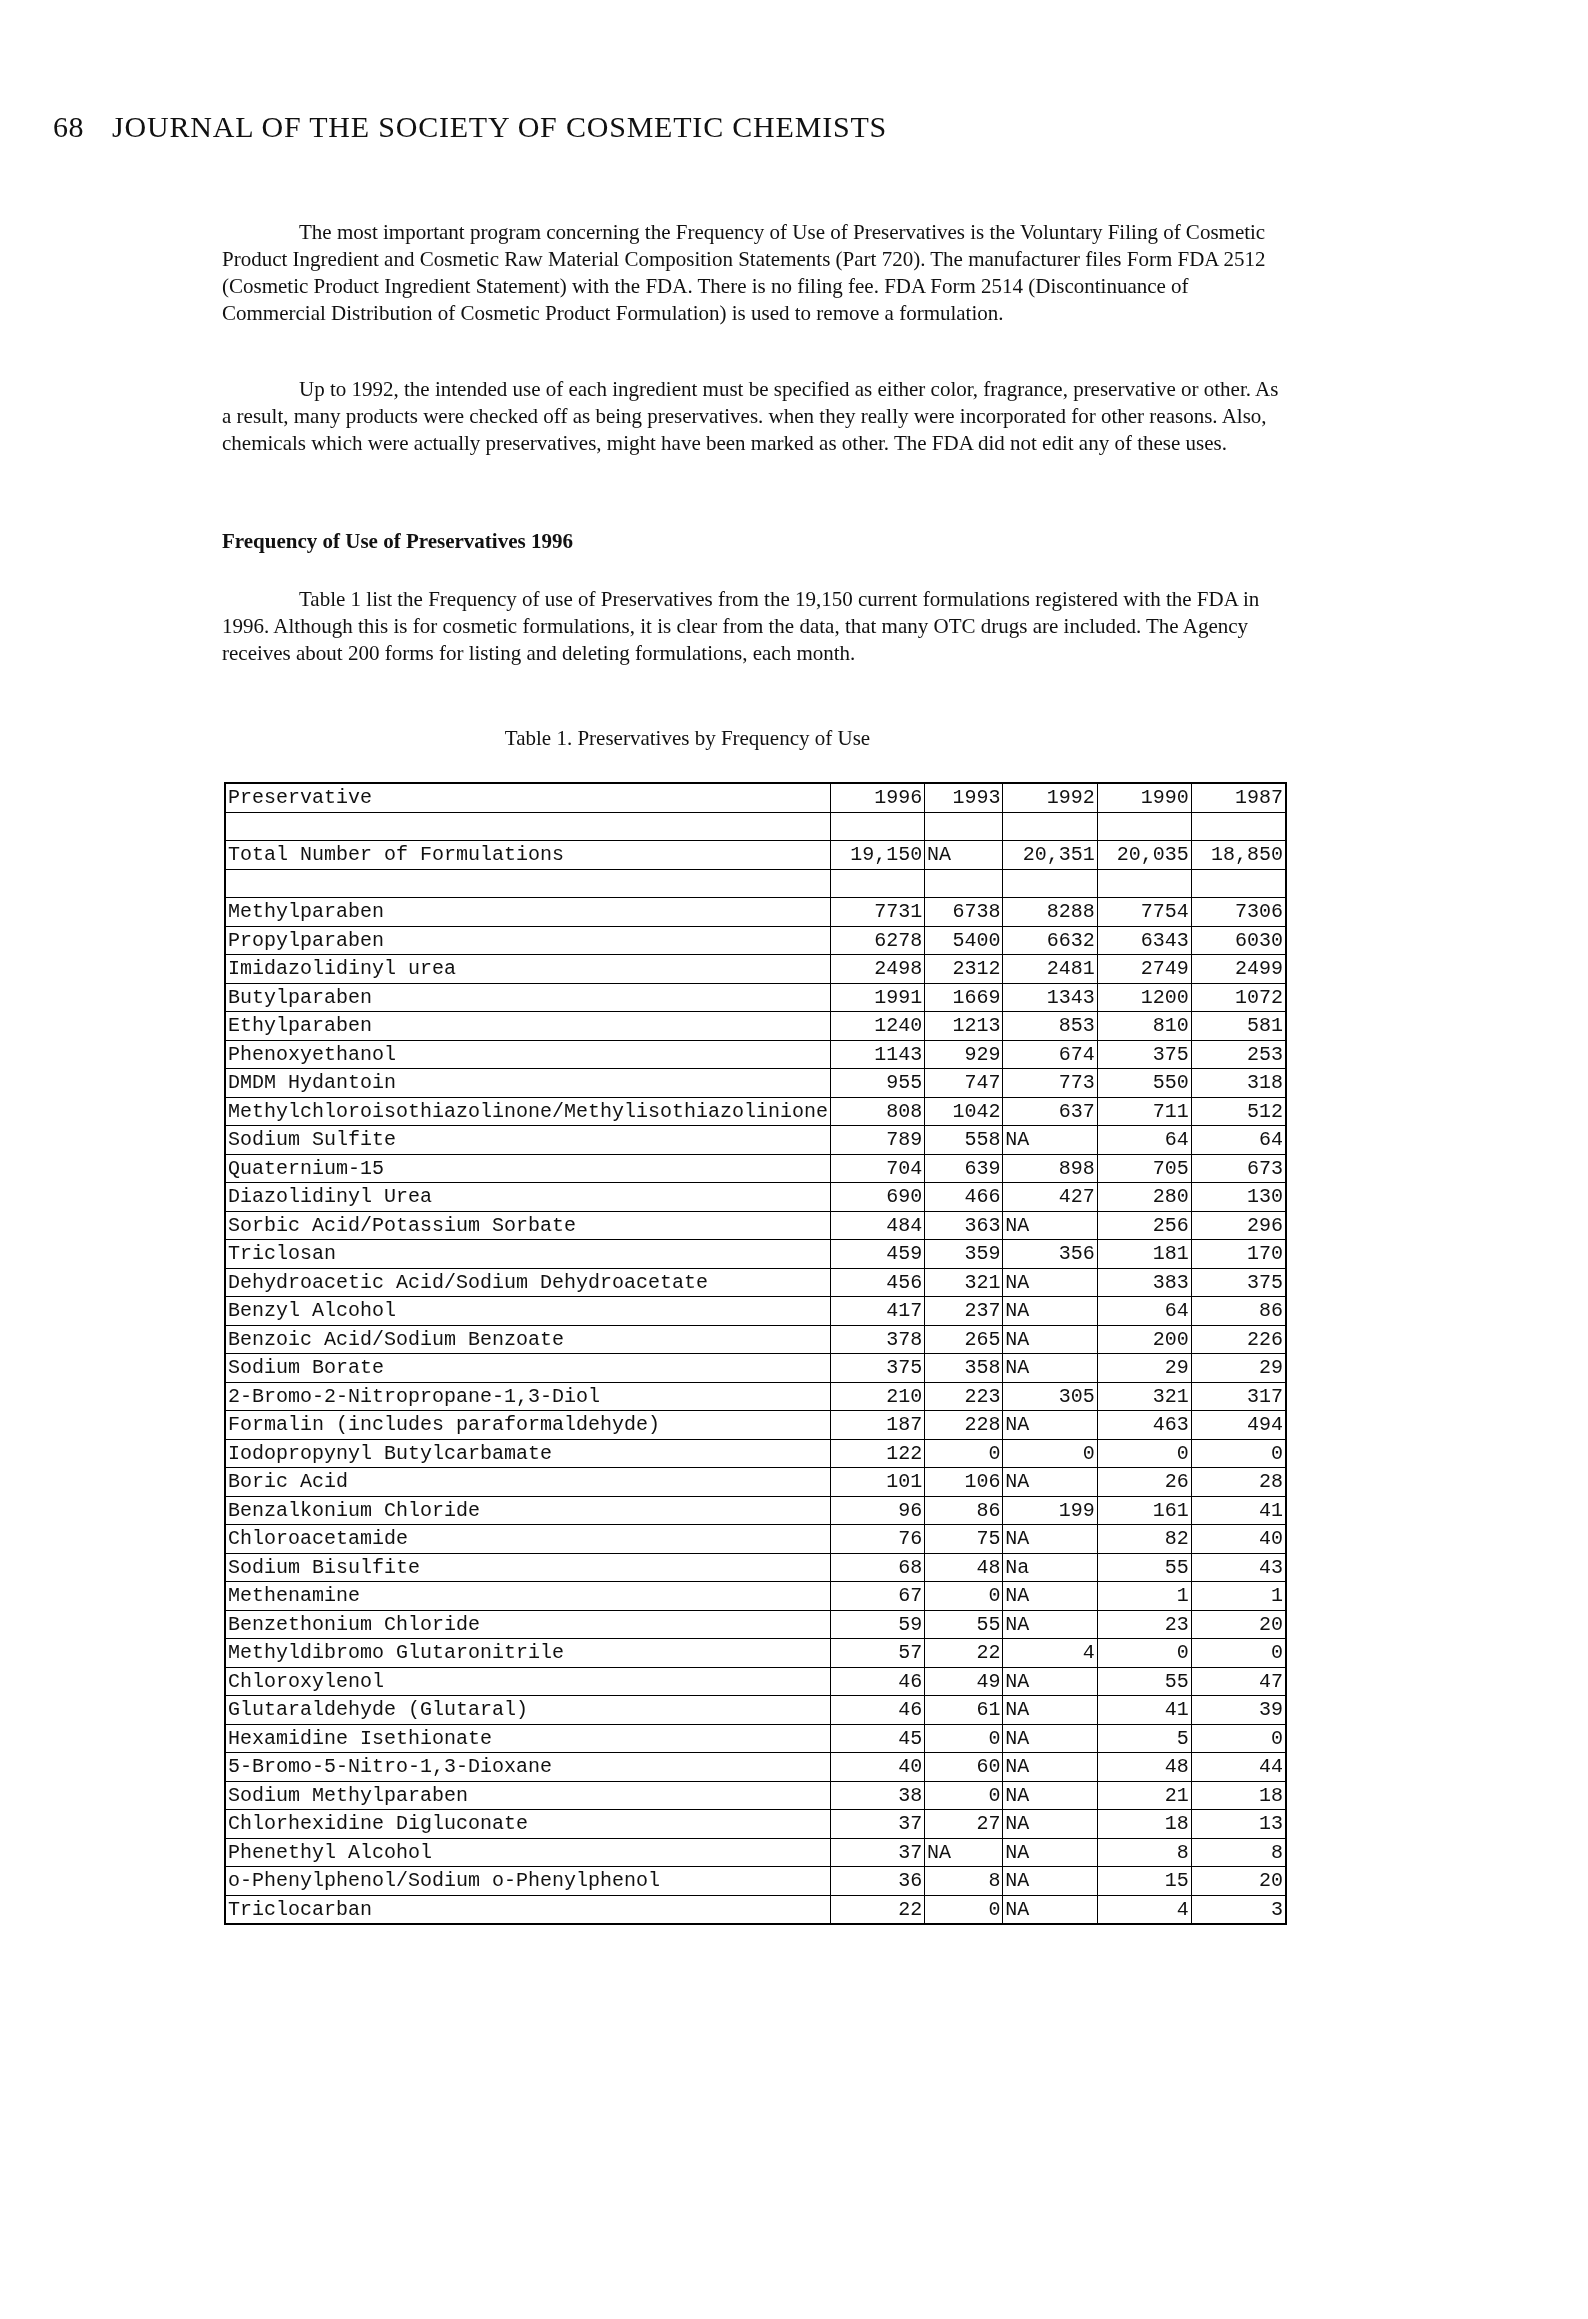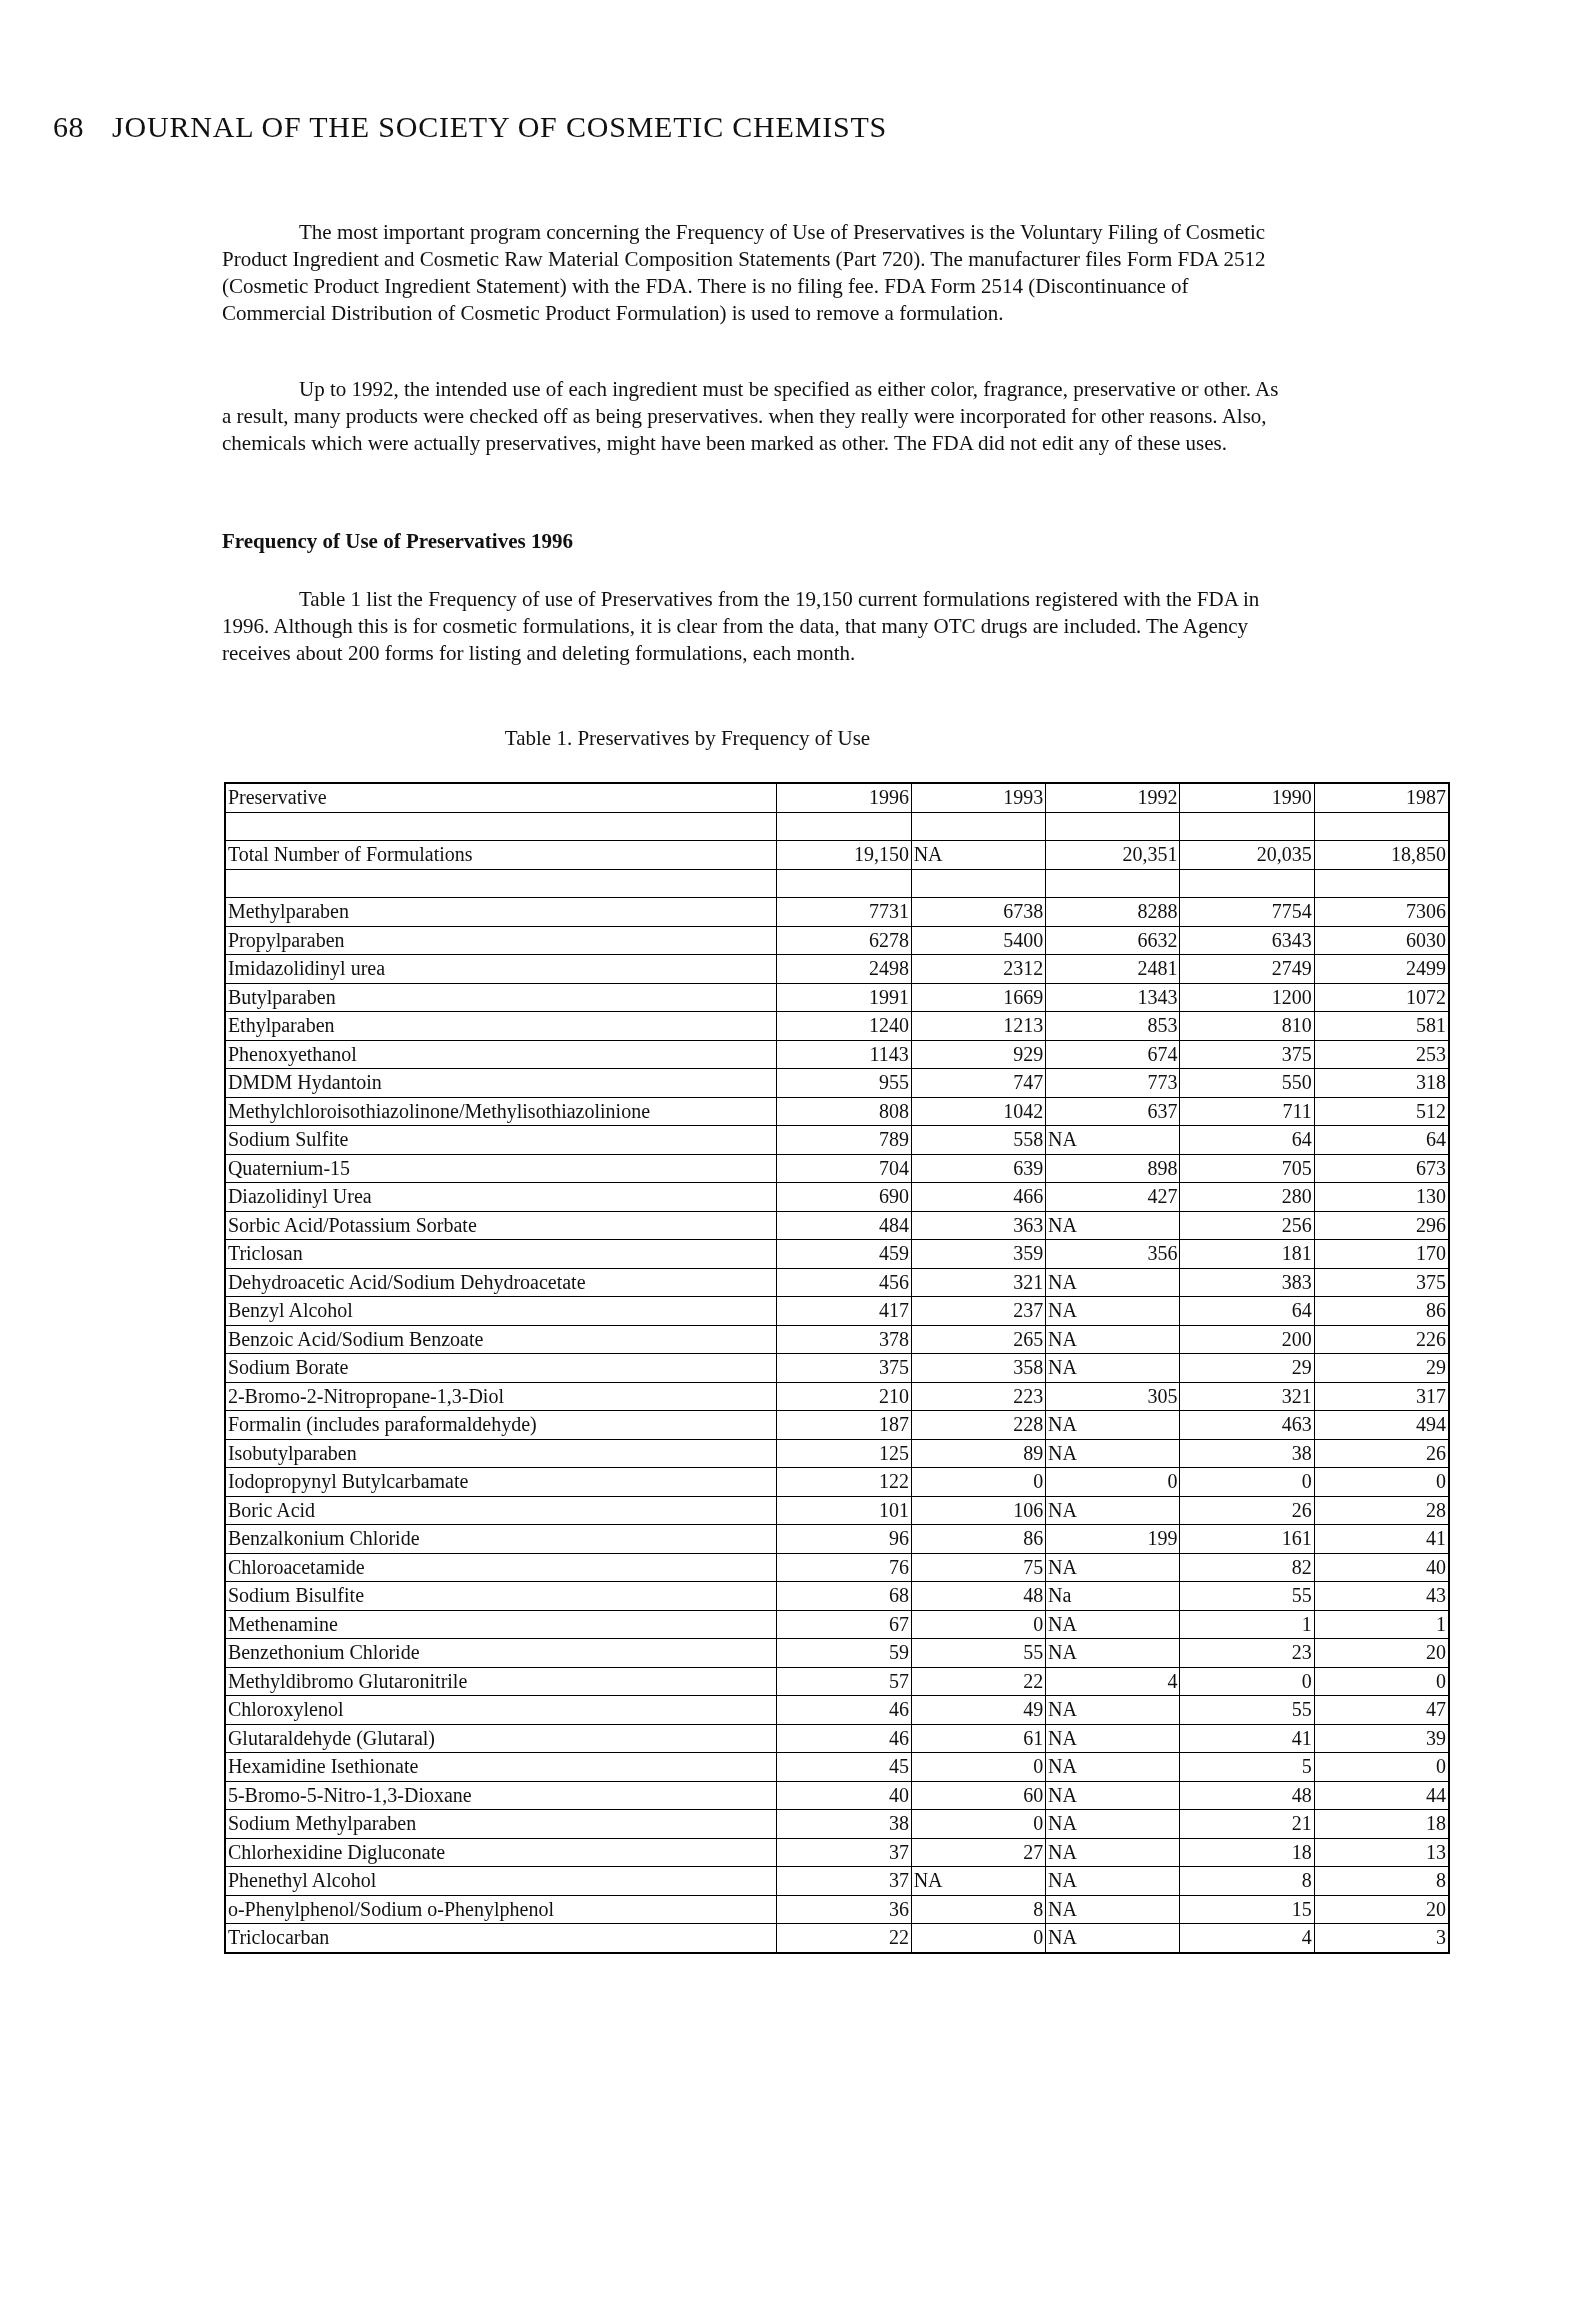--- a/index.html
+++ b/index.html
@@ -14,23 +14,24 @@
     position: absolute; left: 222px; width: 1067px; font-size: 21px; line-height: 27px;
     text-align: left; margin: 0;
   }
   .para .indent { display: inline-block; width: 77px; }
   #p1 { top: 219px; }
   #p2 { top: 376px; }
   .section-heading { position: absolute; left: 222px; top: 529px; font-size: 21px; font-weight: bold; margin: 0; }
   #p3 { top: 586px; }
   .table-caption { position: absolute; left: 0; width: 1375px; top: 726px; text-align: center; font-size: 21px; }
   table.data {
-    position: absolute; left: 224px; top: 782px; width: 1226px;
+    position: absolute; left: 224px; top: 782px; width: 1063px;
     border-collapse: collapse; font-size: 20px;
     border: 2.9px solid #000;
+    font-family: Liberation Mono, monospace;
   }
   table.data td {
     border: 1.5px solid #000; height: 27.5px; padding: 0 1.9px; line-height: 27px;
     white-space: nowrap; overflow: hidden;
   }
   table.data td.name { width: 524px; text-align: left; }
   table.data td.num { width: 124px; text-align: right; }
   table.data td.na { text-align: left; }
 </style>
 </head>
@@ -231,28 +232,20 @@
       </tr>
       <tr>
         <td class="name">Formalin (includes paraformaldehyde)</td>
         <td class="num">187</td>
         <td class="num">228</td>
         <td class="num na">NA</td>
         <td class="num">463</td>
         <td class="num">494</td>
       </tr>
       <tr>
-        <td class="name">Isobutylparaben</td>
-        <td class="num">125</td>
-        <td class="num">89</td>
-        <td class="num na">NA</td>
-        <td class="num">38</td>
-        <td class="num">26</td>
-      </tr>
-      <tr>
         <td class="name">Iodopropynyl Butylcarbamate</td>
         <td class="num">122</td>
         <td class="num">0</td>
         <td class="num">0</td>
         <td class="num">0</td>
         <td class="num">0</td>
       </tr>
       <tr>
         <td class="name">Boric Acid</td>
         <td class="num">101</td>

